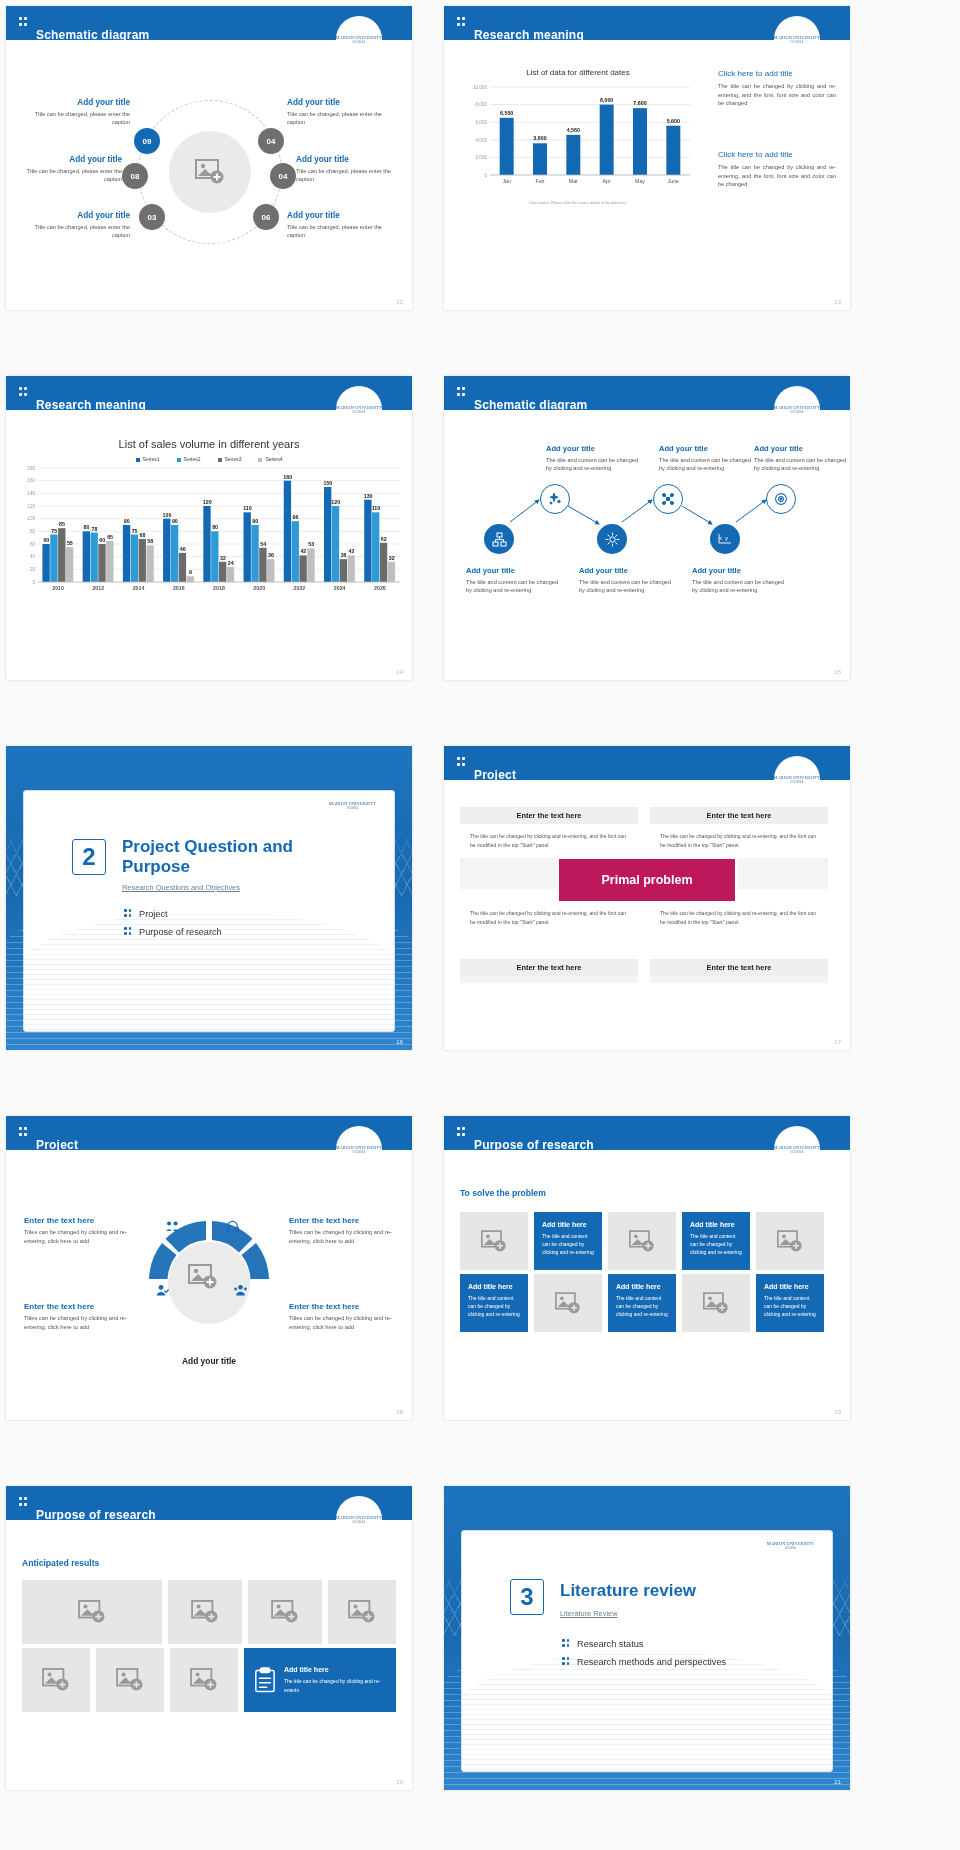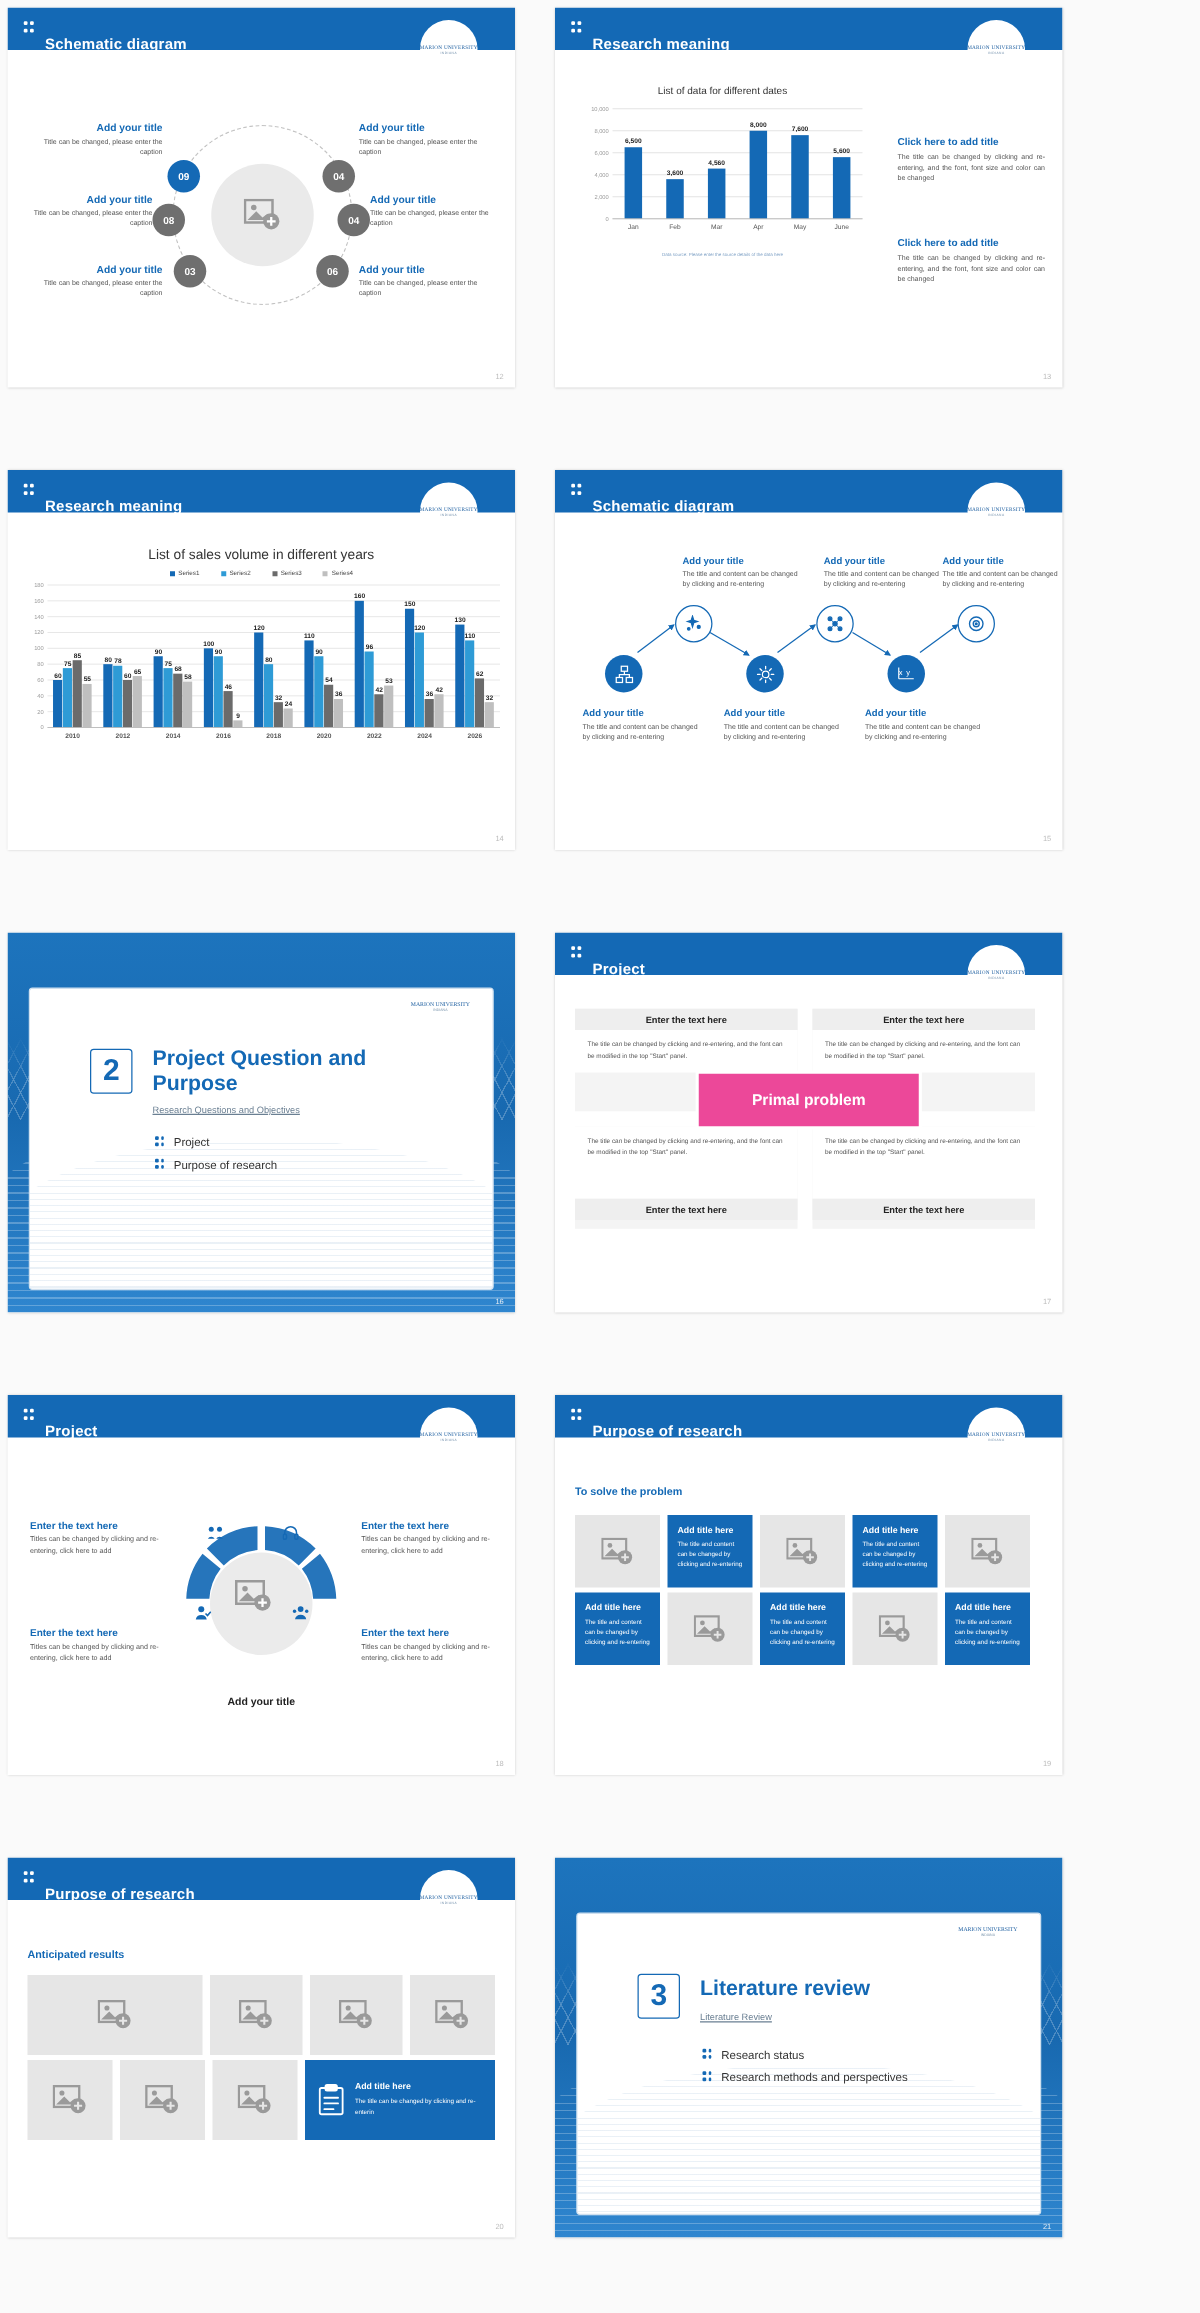--- a/index.html
+++ b/index.html
@@ -45,21 +45,21 @@
   .s12 .node.on { background:#1469b5; }
 
   
   .chartbox { position:absolute; }
   .ctitle { text-align:center; font-size:8px; color:#333; }
   .axis-lbl { font-size:4.6px; fill:#9a9a9a; }
   .val-lbl { font-size:5.3px; font-weight:bold; fill:#1a1a1a; }
   .cat-lbl { font-size:5.3px; fill:#555; }
   .src { font-size:3.6px; color:#7c9fc4; text-align:center; }
   .s13 .rt { position:absolute; right:14px; width:118px; }
-  .s13 .rt h3 { font-size:8px; color:#1469b5; font-weight:bold;margin-top:40px;}
+  .s13 .rt h3 { font-size:8px; color:#1469b5; font-weight:normal;}
   .s13 .rt p { font-size:5.6px; color:#555; line-height:1.55; margin-top:4px; text-align:justify;}
 
   
   .legend { display:flex; justify-content:center; gap:17px; font-size:5px; color:#444; }
   .legend span i { display:inline-block; width:4px; height:4px; margin-right:3px; vertical-align:middle;}
 
   
   .s15 .tt { position:absolute; width:96px; }
   .s15 .tt .t { font-size:7.6px; color:#1469b5; font-weight:bold;}
   .s15 .tt .d { font-size:5.6px; color:#555; line-height:1.5; margin-top:3px;}
@@ -94,21 +94,21 @@
   .cbul .row { display:flex; align-items:center; gap:7px; margin-bottom:8px;}
   .bdots { position:relative; width:8px; height:10px; flex:0 0 8px;}
   .bdots i { position:absolute; width:2.6px; height:2.6px; background:#1469b5; border-radius:1px;}
   .bdots i:nth-child(1){left:0;top:0}.bdots i:nth-child(2){left:0;top:5px}
   .bdots i:nth-child(3){left:4.6px;top:0}.bdots i:nth-child(4){left:4.6px;top:5px}
 
   
   .s17 .qb { position:absolute; width:178px; height:82px; background:#f4f4f4; }
   .s17 .qb .cap { background:#eeeeee; text-align:center; font-size:7.4px; font-weight:bold; color:#222; padding:4px 0;}
   .s17 .qb .bd { background:#fff; font-size:5.1px; color:#555; line-height:1.75; padding:8px 10px;}
-  .s17 .center { position:absolute; left:115px; top:113px; width:176px; height:42px; background:#ec4899;
+  .s17 .center { position:absolute; left:115px; top:113px; width:176px; height:42px; background:#be185d;
                  color:#fff; font-size:12.5px; font-weight:bold; display:flex; align-items:center; justify-content:center;
                  box-shadow:0 0 0 2.5px #fff;}
 
   
   .s18 .tt { position:absolute; width:108px; }
   .s18 .tt .t { font-size:8px; color:#1469b5; font-weight:bold;}
   .s18 .tt .d { font-size:5.7px; color:#555; line-height:1.5; margin-top:3px;}
 
   
   .tile { position:absolute; }

